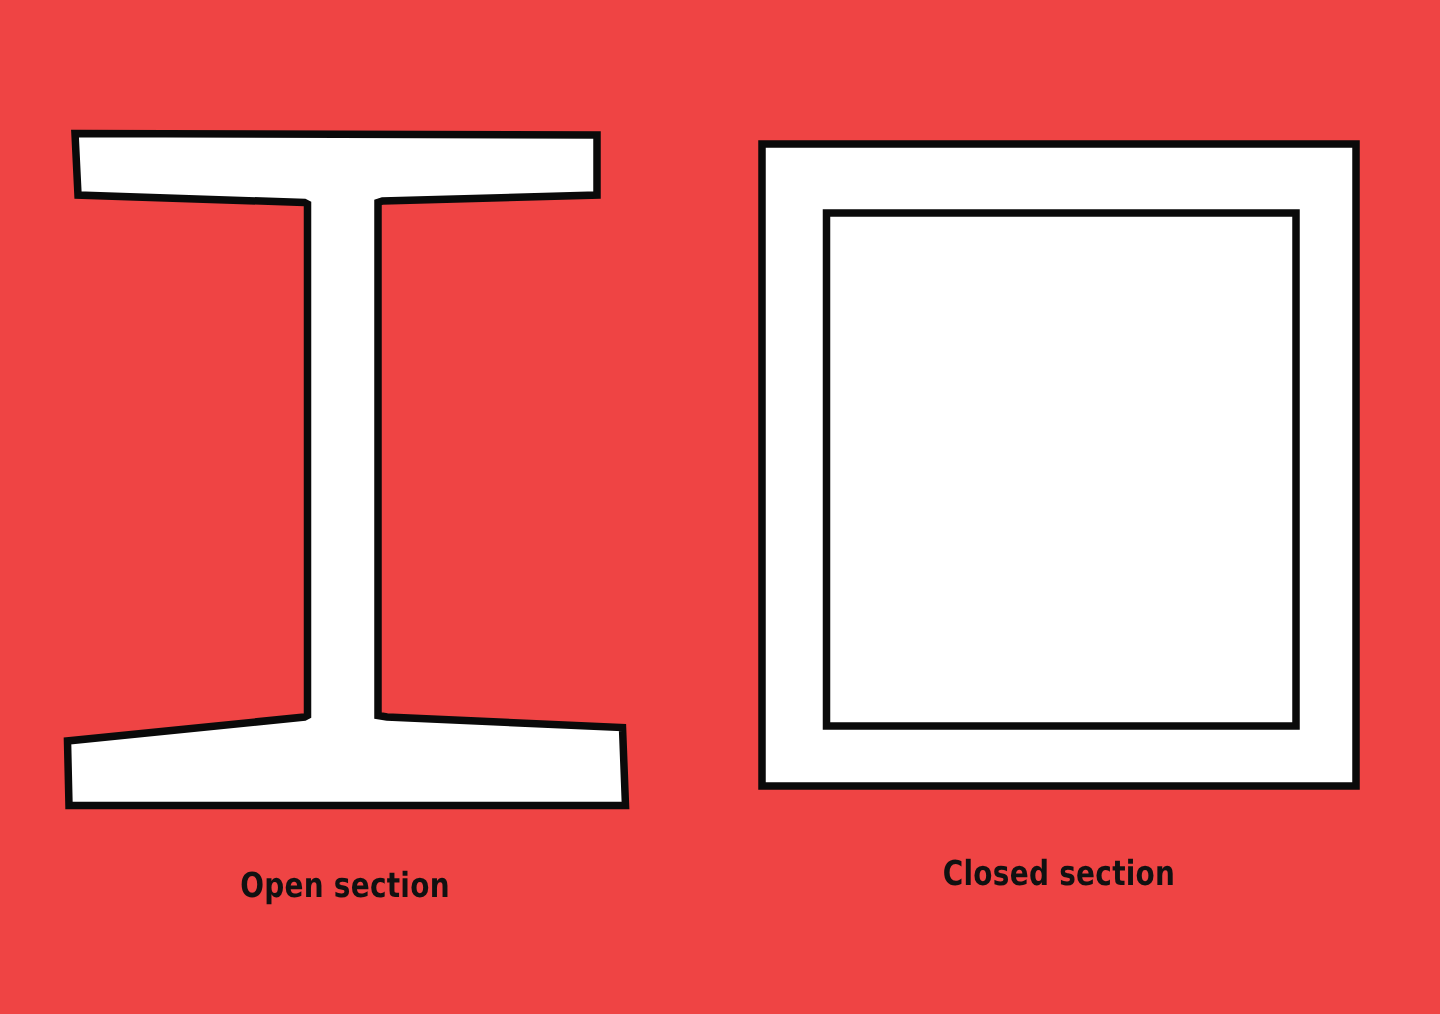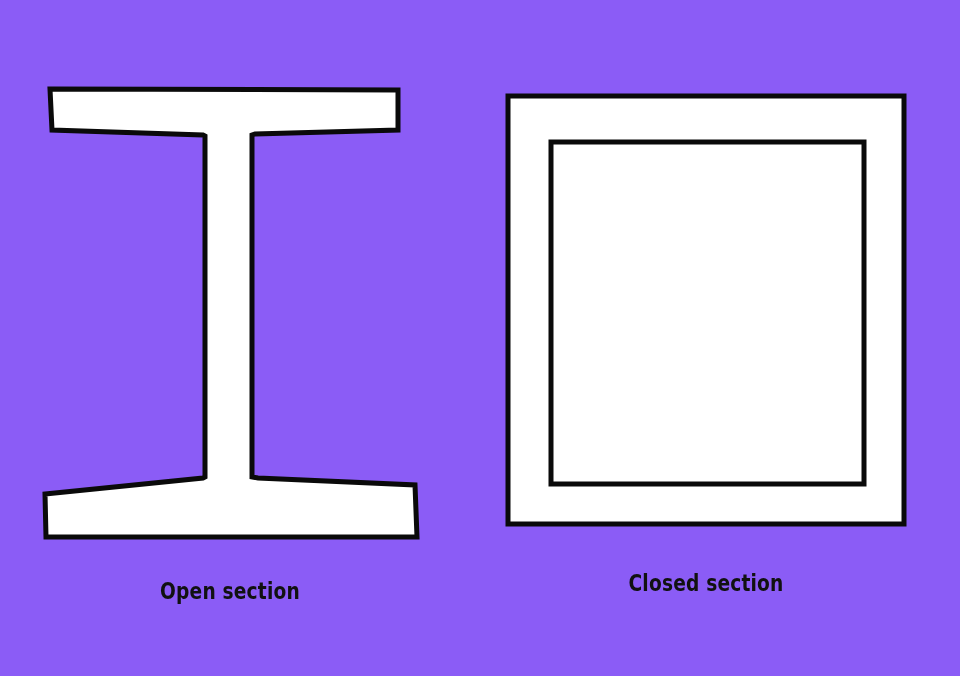--- a/index.html
+++ b/index.html
@@ -54,21 +54,21 @@
   #caption-closed {
     left: 500px;
     top: 570px;
     width: 412px;
     text-align: center;
   }
 </style>
 </head>
 <body style="background: rgb(255, 255, 255);">
 
-<div id="canvas" style="background: #8b5cf6;">
+<div id="canvas" style="background: #ef4444;">
 
   <svg id="diagram-svg" viewBox="0 0 960 676" xmlns="http://www.w3.org/2000/svg">
 
     <g>
       <polygon class="section-outline" points="50,89 398,90 398,130 255,134 252,135 252,477 258,478 415,485 417,537 46,537 45,494 203,478 205,477 205,136 203,135 52,130" stroke="#0a0a0a" fill="#ffffff" stroke-width="5"></polygon>
     </g>
 
     <g>
       <rect class="section-outline" x="508" y="96" width="396" height="428" stroke="#0a0a0a" fill="#ffffff" stroke-width="5"></rect>
       <rect class="section-outline" x="551" y="142" width="313" height="342" stroke="#0a0a0a" fill="#ffffff" stroke-width="5"></rect>

